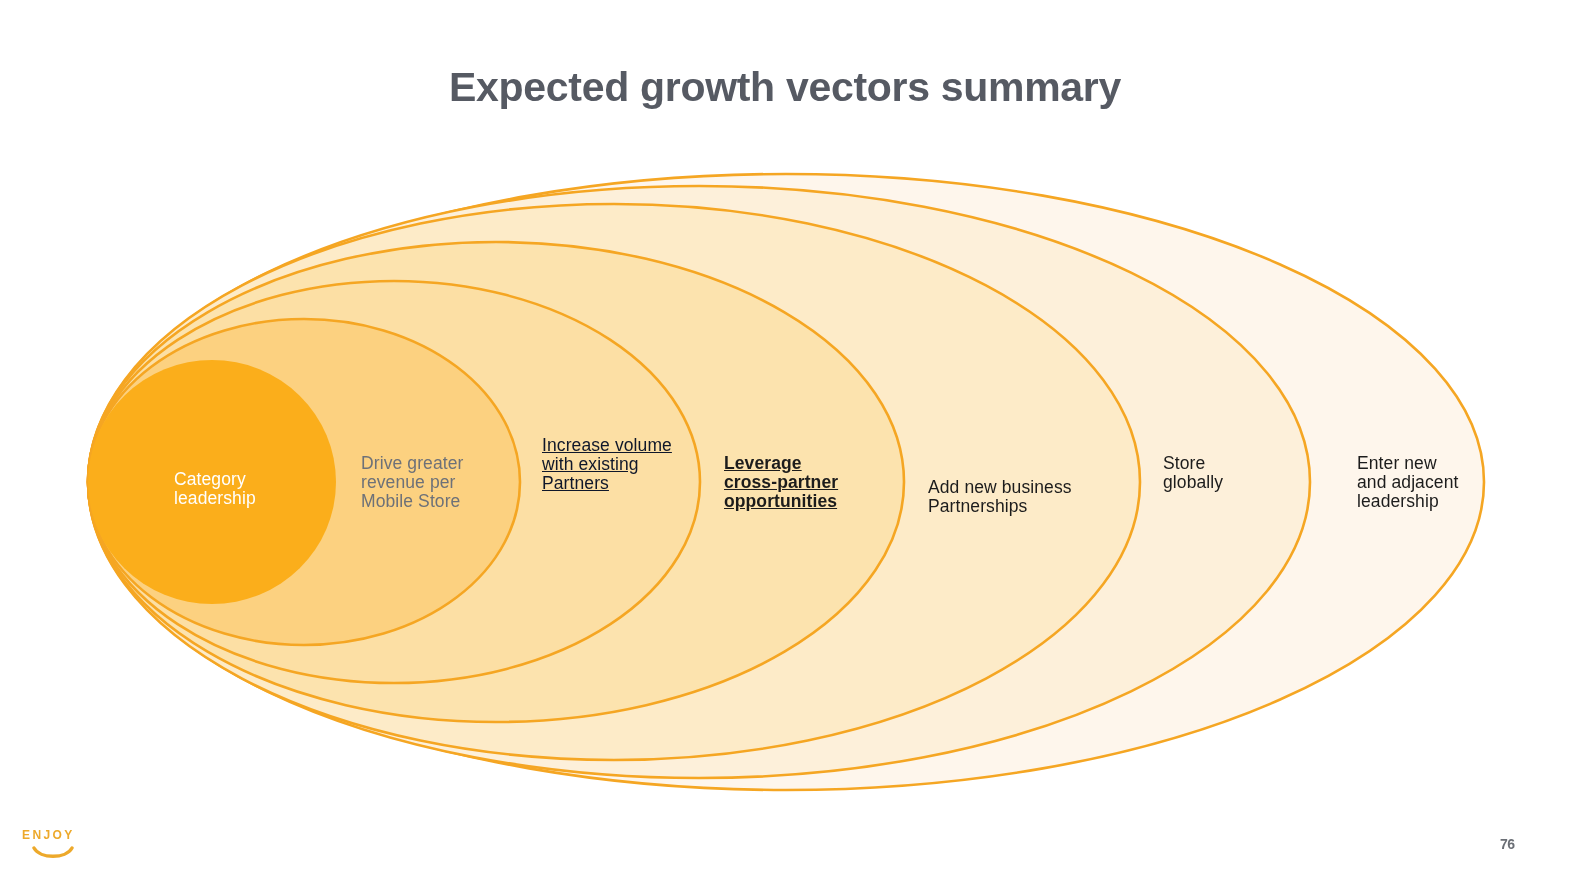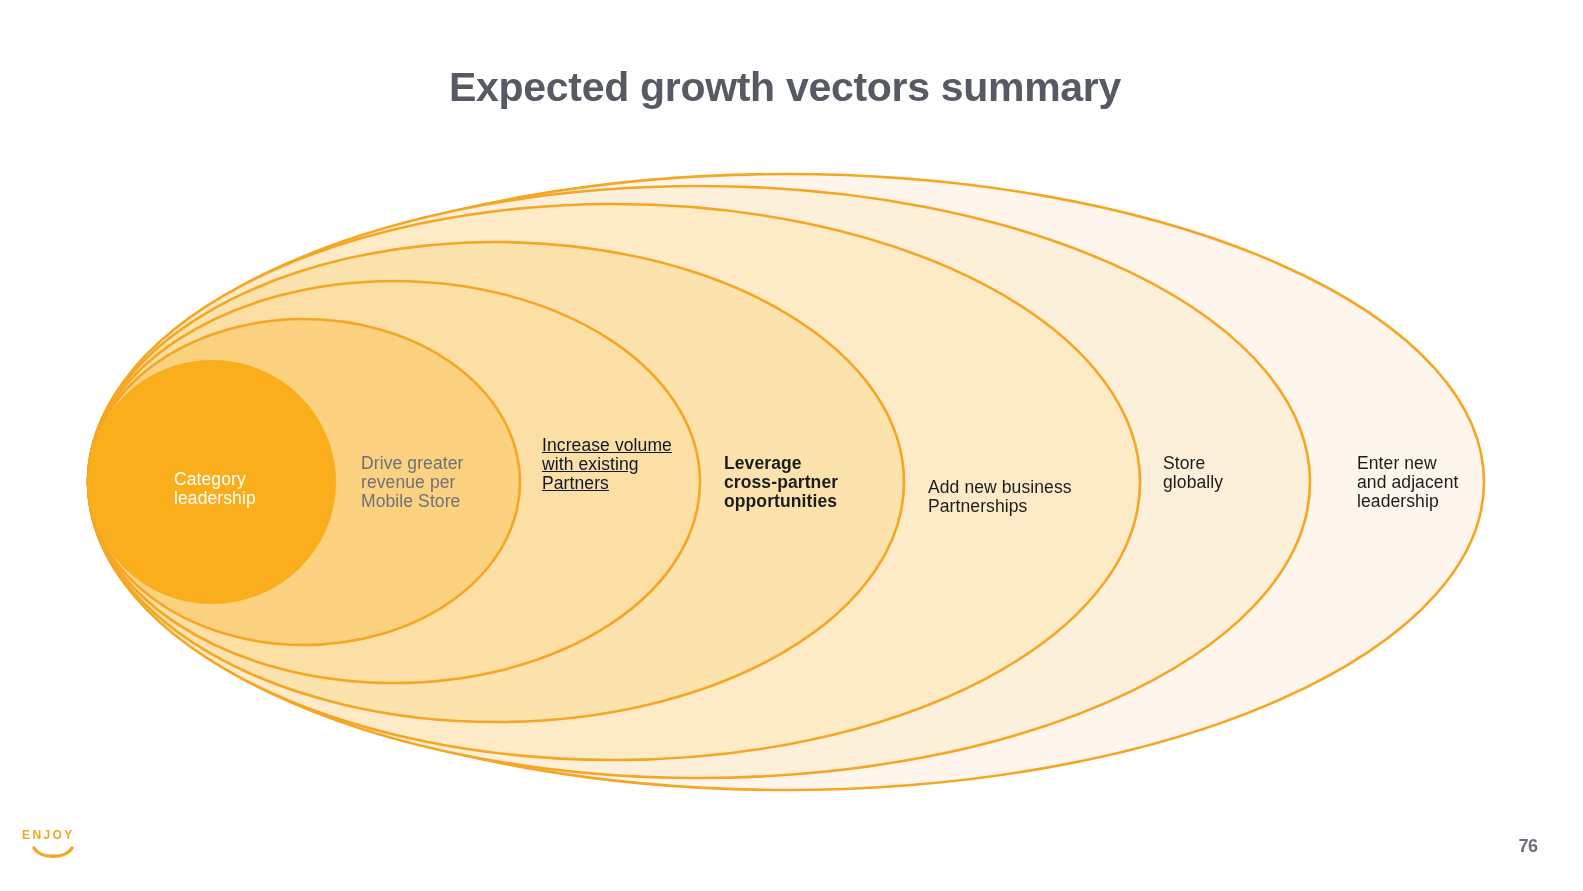--- a/index.html
+++ b/index.html
@@ -96,23 +96,23 @@
   #brand-smile {
     margin-top: 2px;
     margin-left: 10px;
   }
 
   #page-number {
     position: absolute;
     left: 1500px;
     top: 836px;
     width: 56px;
-    text-align: center;
+    text-align: left;
     font-family: "Liberation Sans", sans-serif;
-    font-size: 18px;
+    font-size: 14px;
     font-weight: bold;
     color: #6b6f76;
     letter-spacing: -0.5px;
   }
 </style>
 </head>
 <body>
 
 <div id="slide">
 
@@ -134,21 +134,21 @@
 
   <div id="labels-layer">
       <div class="vector-label inner" style="left: 174px; top: 470px; color: rgb(255, 255, 255); font-weight: normal;">Category
 leadership</div>
       <div class="vector-label mid-grey" style="left: 361px; top: 454px; color: rgb(109, 113, 120); font-weight: normal;">Drive greater
 revenue per
 Mobile Store</div>
       <div class="vector-label mid-grey" style="left: 542px; top: 436px; color: #0f172a; font-weight: normal; text-decoration: underline;">Increase volume
 with existing
 Partners</div>
-      <div class="vector-label dark" style="left: 724px; top: 454px; color: rgb(28, 28, 28); font-weight: bold;">Leverage
+      <div class="vector-label dark" style="left: 724px; top: 454px; color: rgb(28, 28, 28); font-weight: bold; text-decoration: underline;">Leverage
 cross-partner
 opportunities</div>
       <div class="vector-label dark" style="left: 928px; top: 454px; color: rgb(28, 28, 28); font-weight: normal; margin-top: 24px;">Add new business
 Partnerships</div>
       <div class="vector-label dark-plain" style="left: 1163px; top: 454px; color: rgb(28, 28, 28); font-weight: normal;">Store
 globally</div>
       <div class="vector-label dark-plain" style="left: 1357px; top: 454px; color: rgb(28, 28, 28); font-weight: normal;">Enter new
 and adjacent
 leadership</div>
     </div>

